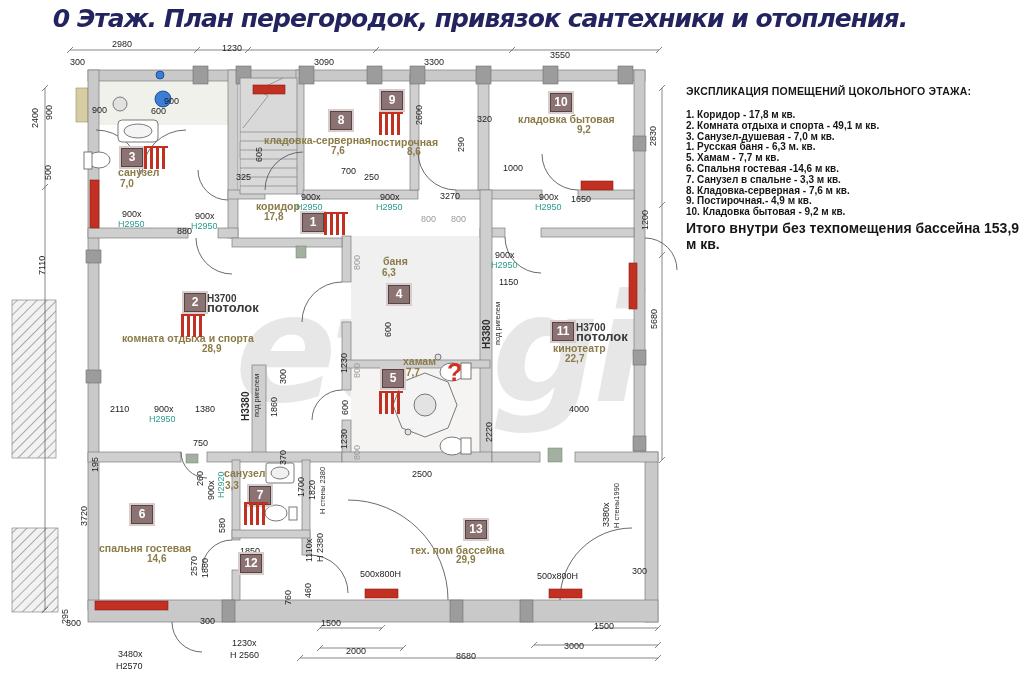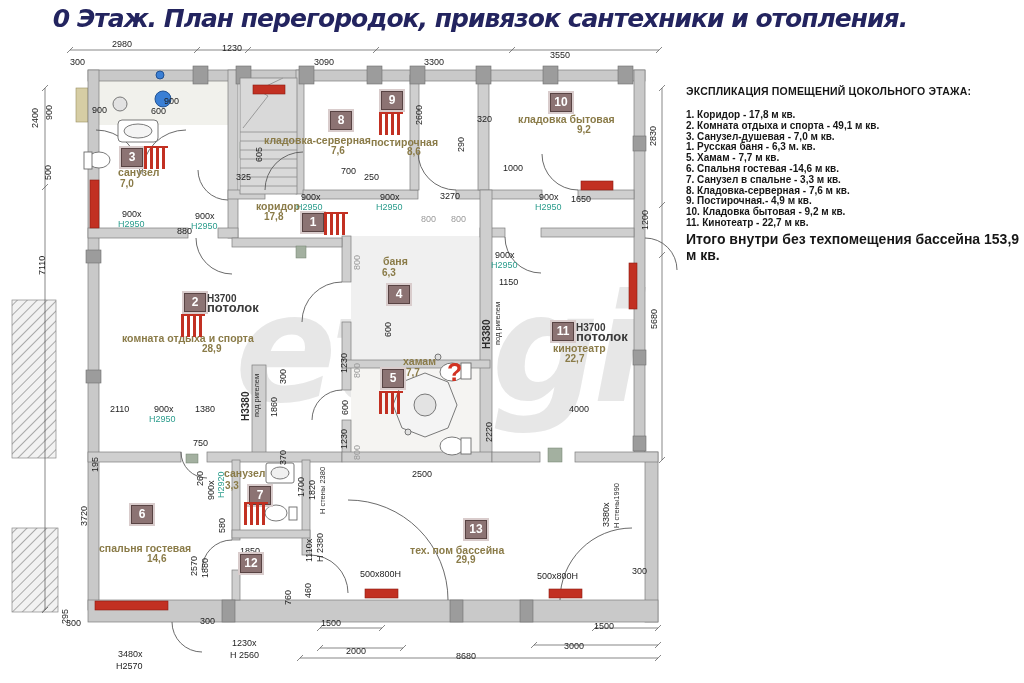--- a/index.html
+++ b/index.html
@@ -363,18 +363,17 @@
         <div class="item">1. Коридор - 17,8 м кв.</div>
         <div class="item">2. Комната отдыха и спорта - 49,1 м кв.</div>
         <div class="item">3. Санузел-душевая - 7,0 м кв.</div>
         <div class="item">1. Русская баня - 6,3 м. кв.</div>
         <div class="item">5. Хамам - 7,7 м кв.</div>
         <div class="item">6. Спальня гостевая -14,6 м кв.</div>
         <div class="item">7. Санузел в спальне - 3,3 м кв.</div>
         <div class="item">8. Кладовка-серверная - 7,6 м кв.</div>
         <div class="item">9. Постирочная.- 4,9 м кв.</div>
         <div class="item">10. Кладовка бытовая - 9,2 м кв.</div>
-        <div class="item">11. Кинотеатр - 22,7 м кв.</div>
       </div>
     <div class="total">Итого внутри без техпомещения бассейна 153,9 м кв.</div>
   </div>
 
 </div>
 
 </body></html>

